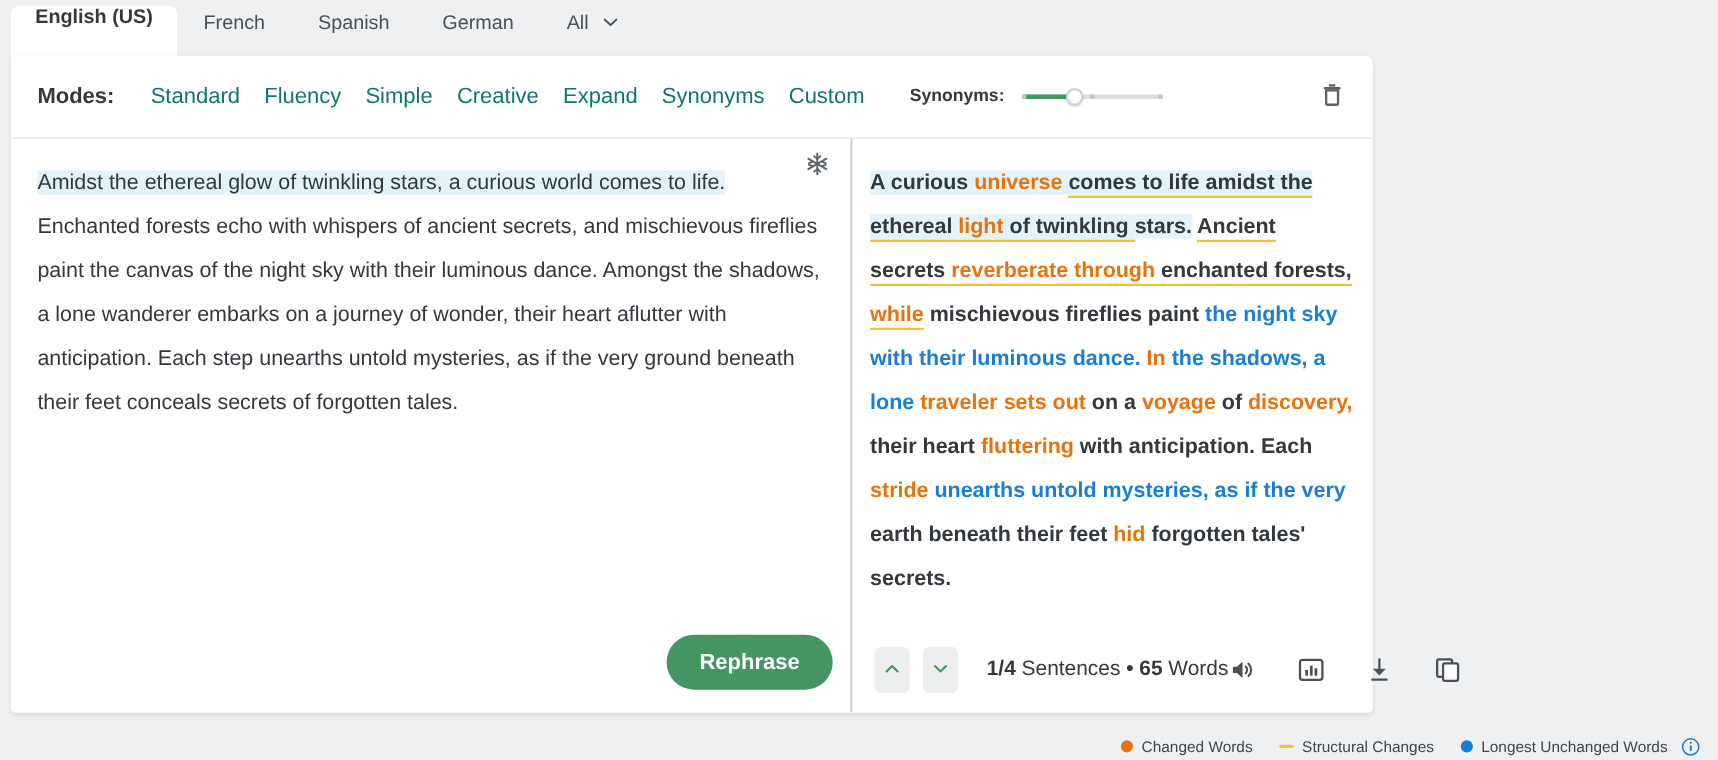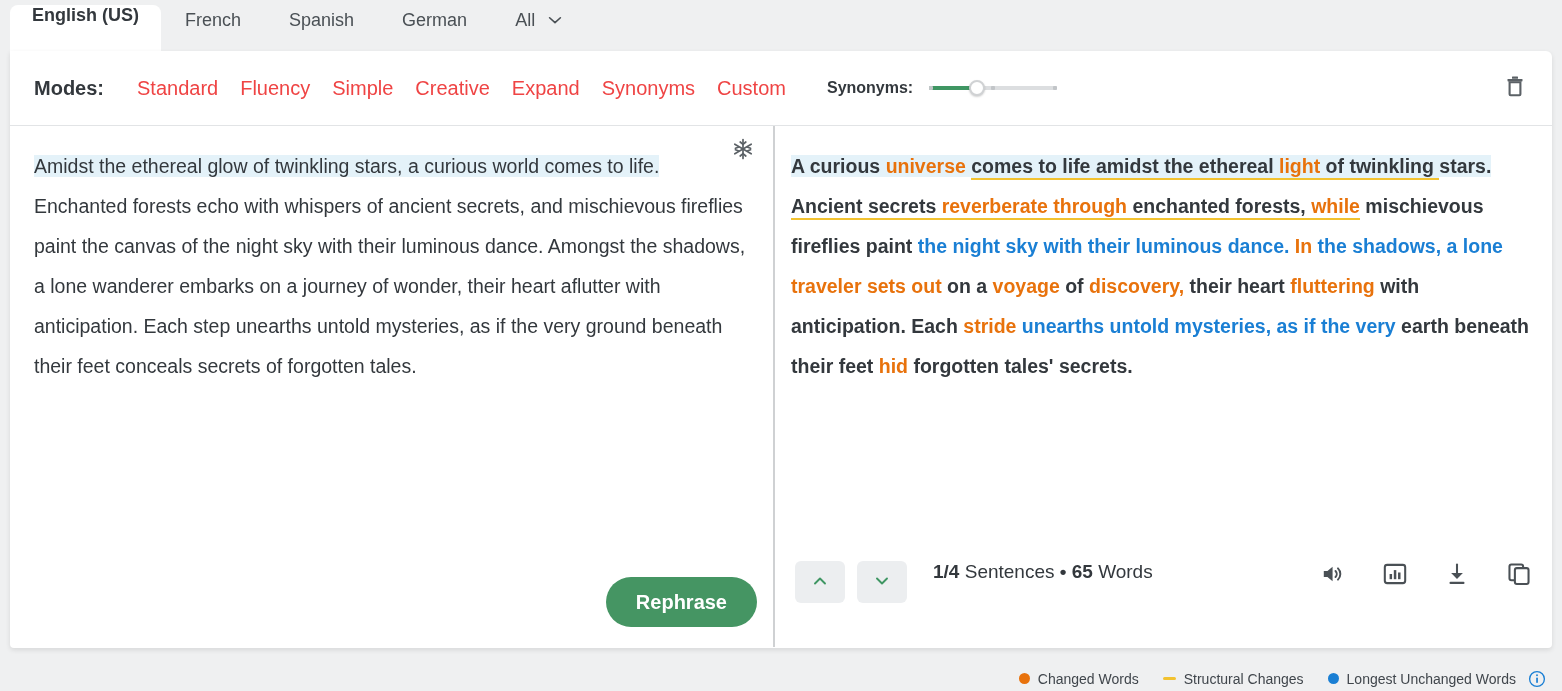--- a/index.html
+++ b/index.html
@@ -45,40 +45,40 @@
     display: inline-block;
     margin-left: 11px;
     position: relative;
     top: 1px;
   }
 
   
   .card {
     position: absolute;
     top: 51px; left: 10px;
-    width: 1542px; height: 597px;
+    width: 1238px; height: 597px;
     background: #ffffff;
     border-radius: 0 6px 4px 4px;
     box-shadow: 0 2px 5px rgba(0,0,0,0.10);
   }
 
   
   .modesbar {
     position: relative;
     height: 75px;
     display: flex; align-items: center;
     border-bottom: 1px solid #e2e4e6;
     padding-left: 24px; padding-right: 20px;
   }
   .modes-label {
     font-size: 20px; font-weight: bold; color: #33383d;
     margin-right: 22px; white-space: nowrap;
   }
   .mode-item {
-    font-size: 20px; color: #ef4444;
+    font-size: 20px; color: #0f766e;
     padding: 0 11px;
     height: 75px;
     display: flex; align-items: center;
     cursor: pointer; white-space: nowrap;
     position: relative;
   }
   .mode-item.active { color: #3f9663; }
   .mode-item.active::after {
     content: ""; position: absolute;
     left: 10px; right: 10px; bottom: 0;
@@ -168,22 +168,22 @@
     font-size: 20px; font-weight: bold;
     border: none; border-radius: 26px;
     padding: 0 30px; height: 50px;
     cursor: pointer;
     font-family: "Liberation Sans", sans-serif;
   }
 
   
   .right-footer {
     position: absolute;
-    left: 0; right: 0; bottom: 16px; height: 70px;
-    display: flex; align-items: flex-start;
+    left: 0; right: 0; bottom: 3px; height: 70px;
+    display: flex; align-items: center;
     padding: 0 20px 0 20px;
   }
   .navbtn {
     width: 50px; height: 42px;
     background: #eceef0; border-radius: 6px;
     display: flex; align-items: center; justify-content: center;
     cursor: pointer; margin-right: 12px;
     border: none;
   }
   .counts {

